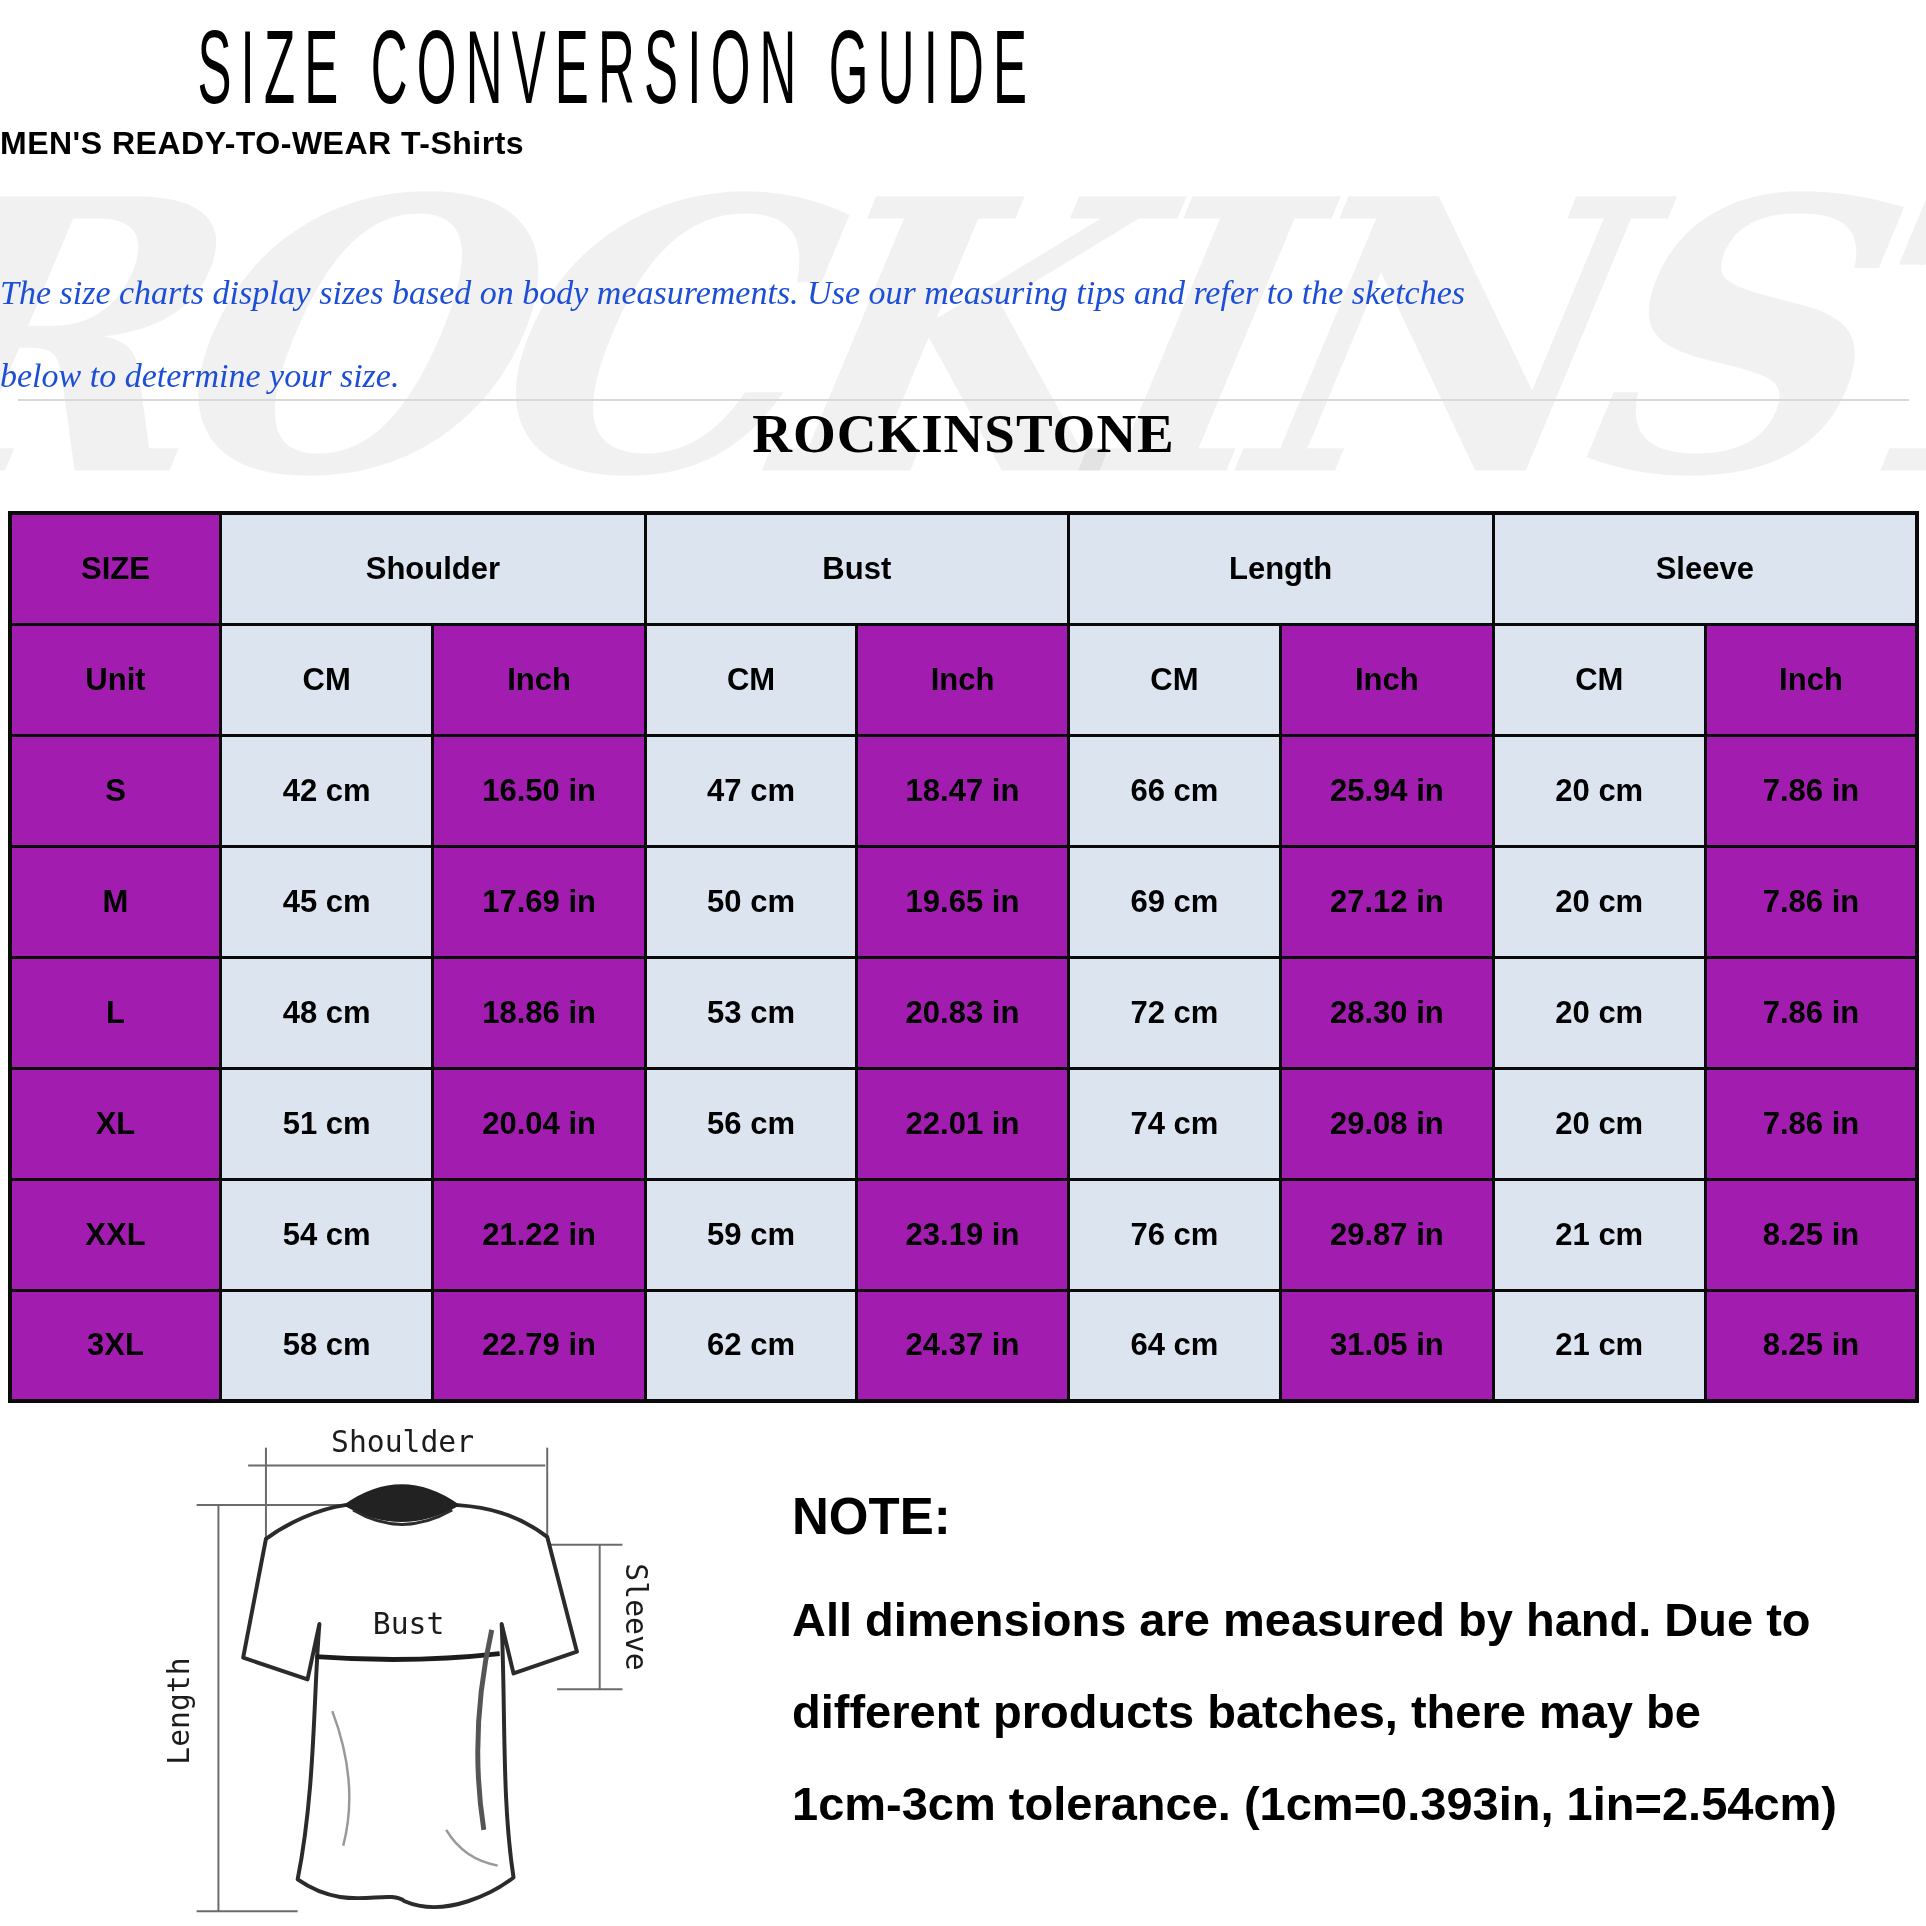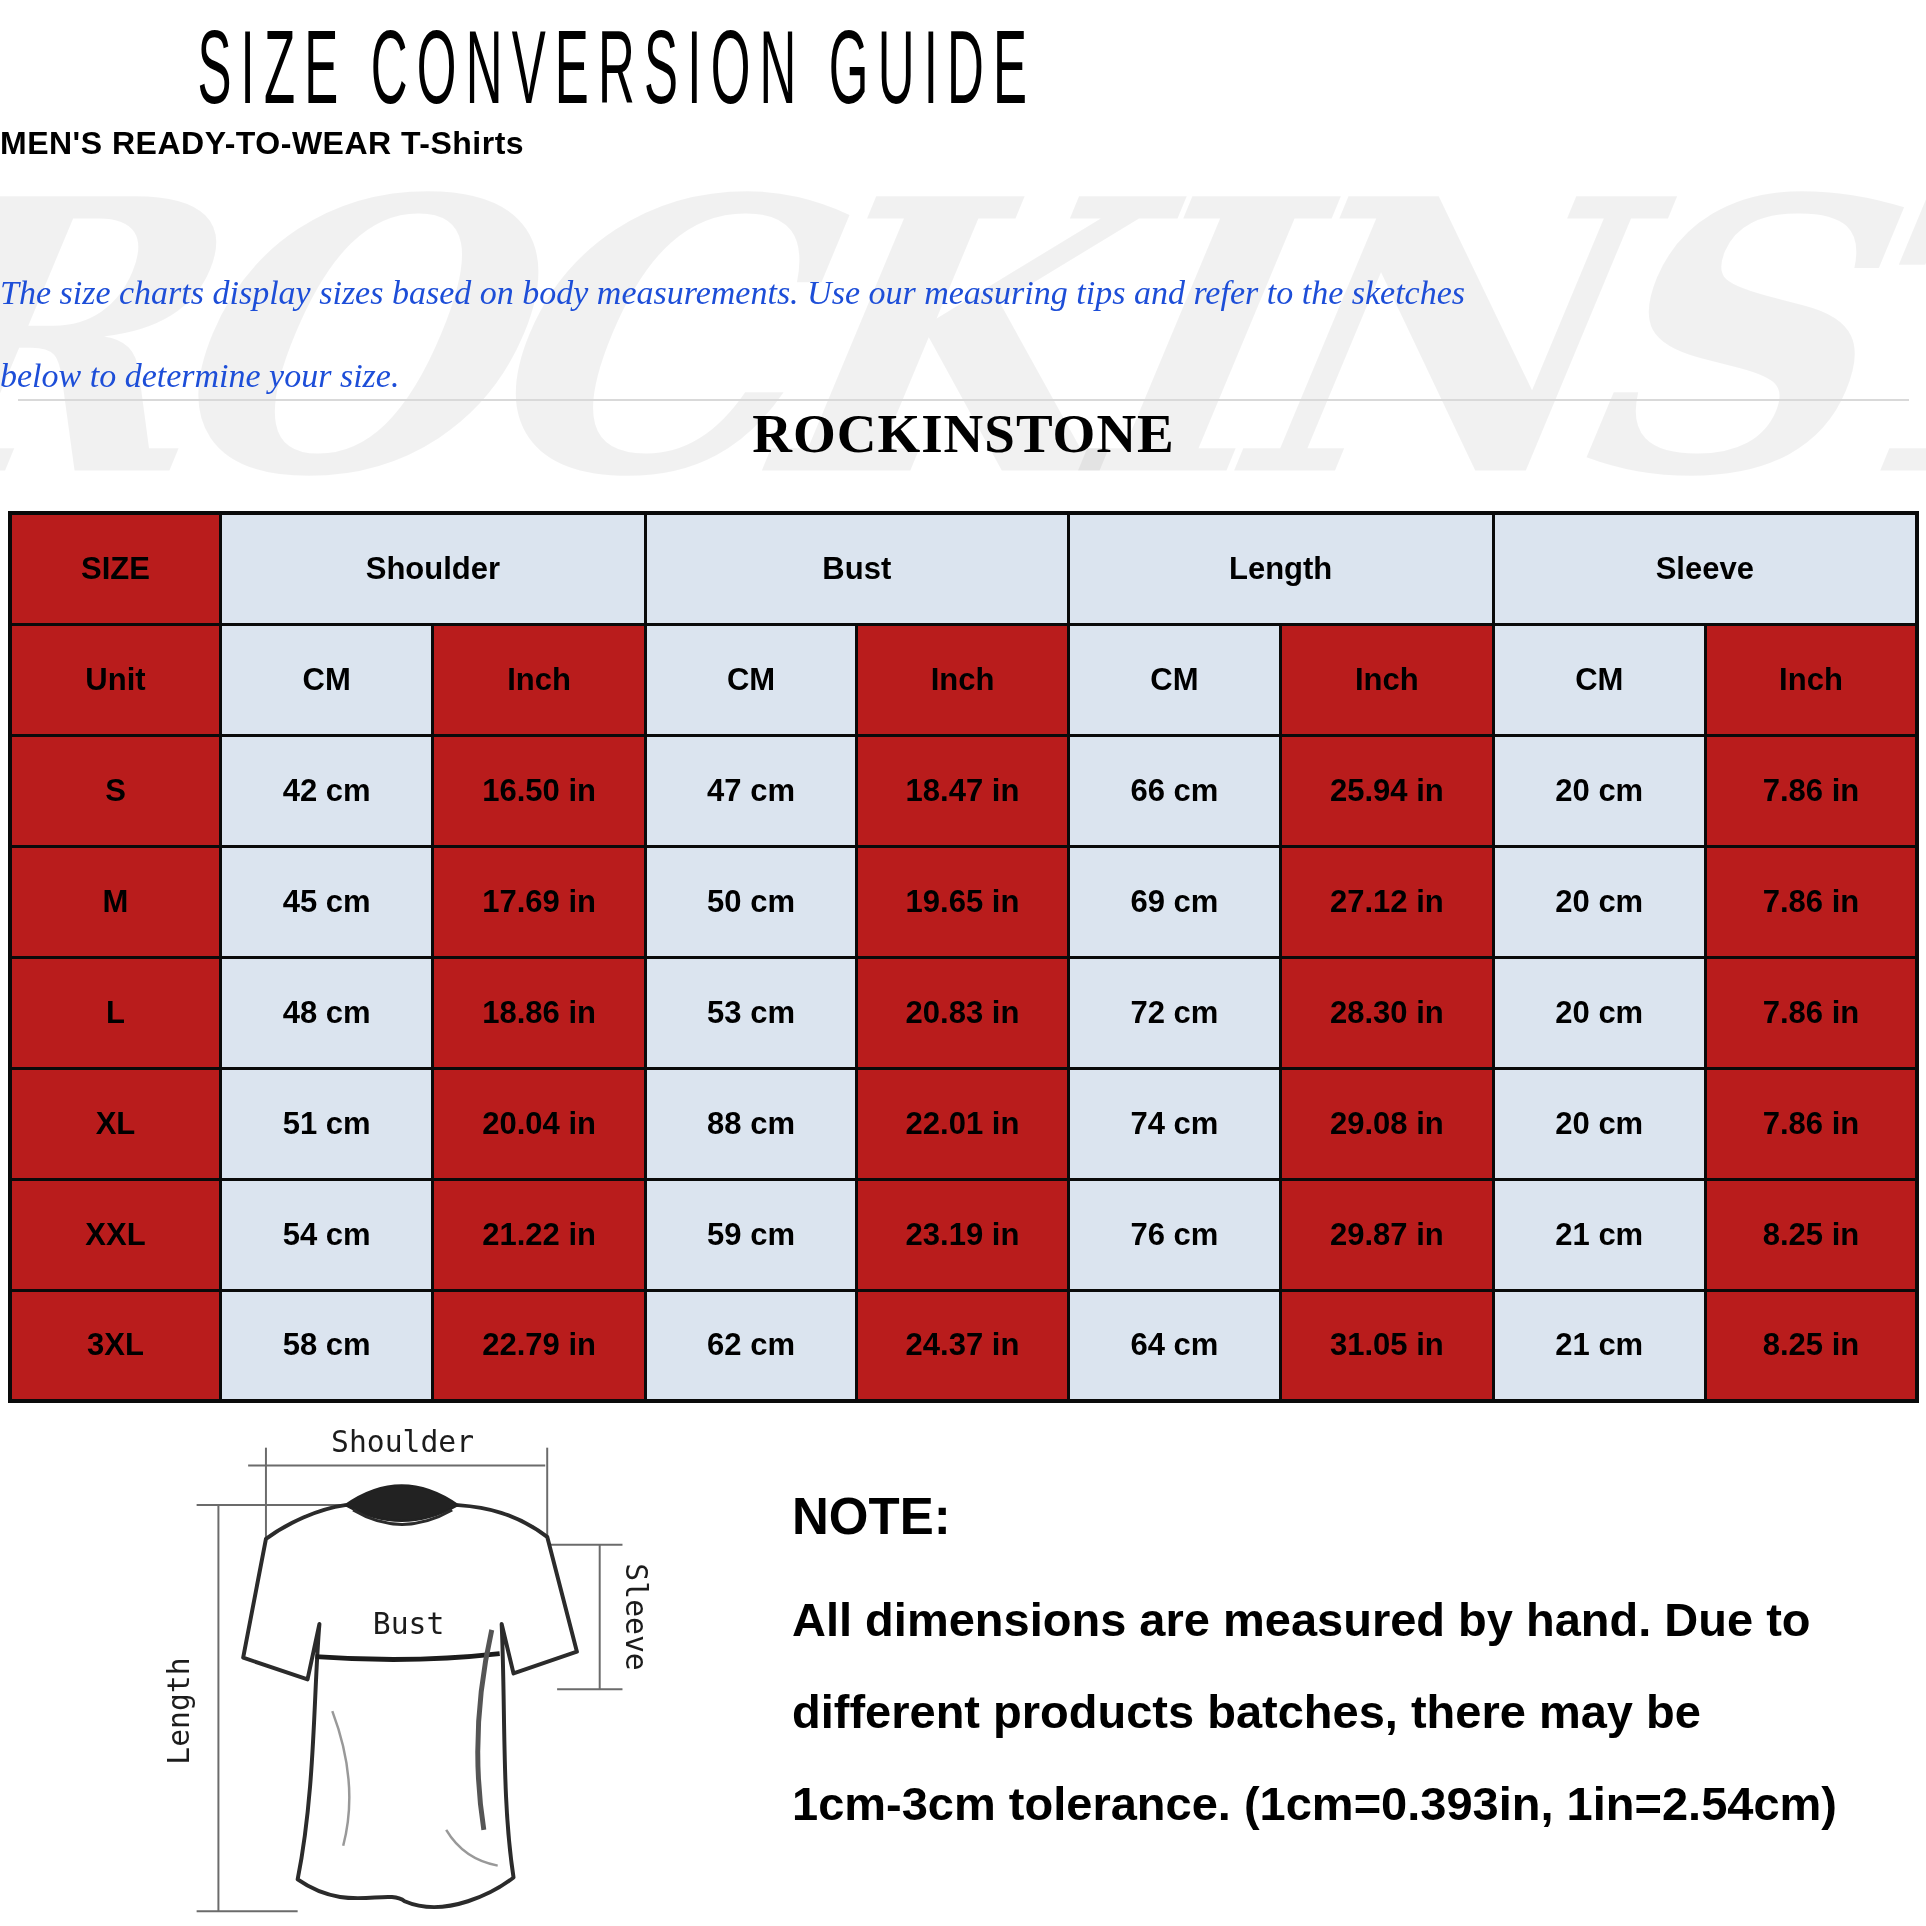--- a/index.html
+++ b/index.html
@@ -32,21 +32,21 @@
   }
   .brand-rule{position:absolute;top:399px;left:18px;right:18px;height:0;border-top:2px solid #d9d9d9;}
   .brand{
     position:absolute;top:402px;left:0;width:100%;text-align:center;
     font-family:"Liberation Serif",serif;font-weight:700;font-size:55px;letter-spacing:1px;
   }
   
   .size-table-wrap{position:absolute;left:8px;top:511px;width:1911px;height:889px;}
   table.size-table{
     width:100%;height:100%;border-collapse:collapse;table-layout:fixed;
-    border:4px solid #0a0a0a;background:#b91c1c;
+    border:4px solid #0a0a0a;background:#a21caf;
   }
   table.size-table td{
     border:3px solid #0a0a0a;text-align:center;vertical-align:middle;
     font-weight:700;font-size:31px;padding:0;
   }
   table.size-table tr{height:111px;}
   td.group-head{font-size:33px;}
   td.shade{background:var(--header-fill,#dbe4ef);}
   
   .sketch{position:absolute;left:149px;top:1414px;width:634px;height:513px;}
@@ -138,21 +138,21 @@
         <td>20.83 in</td>
         <td class="shade">72 cm</td>
         <td>28.30 in</td>
         <td class="shade">20 cm</td>
         <td>7.86 in</td>
       </tr>
       <tr>
         <td>XL</td>
         <td class="shade">51 cm</td>
         <td>20.04 in</td>
-        <td class="shade">88 cm</td>
+        <td class="shade">56 cm</td>
         <td>22.01 in</td>
         <td class="shade">74 cm</td>
         <td>29.08 in</td>
         <td class="shade">20 cm</td>
         <td>7.86 in</td>
       </tr>
       <tr>
         <td>XXL</td>
         <td class="shade">54 cm</td>
         <td>21.22 in</td>

